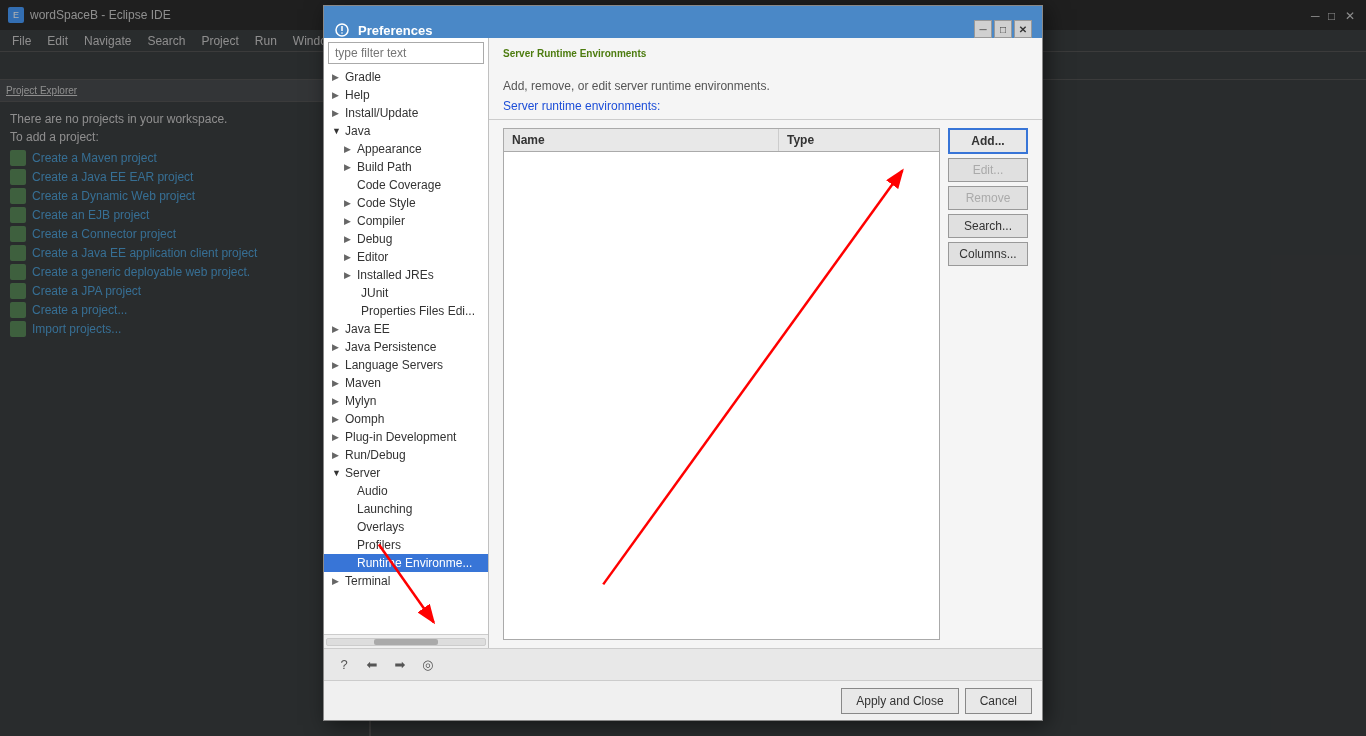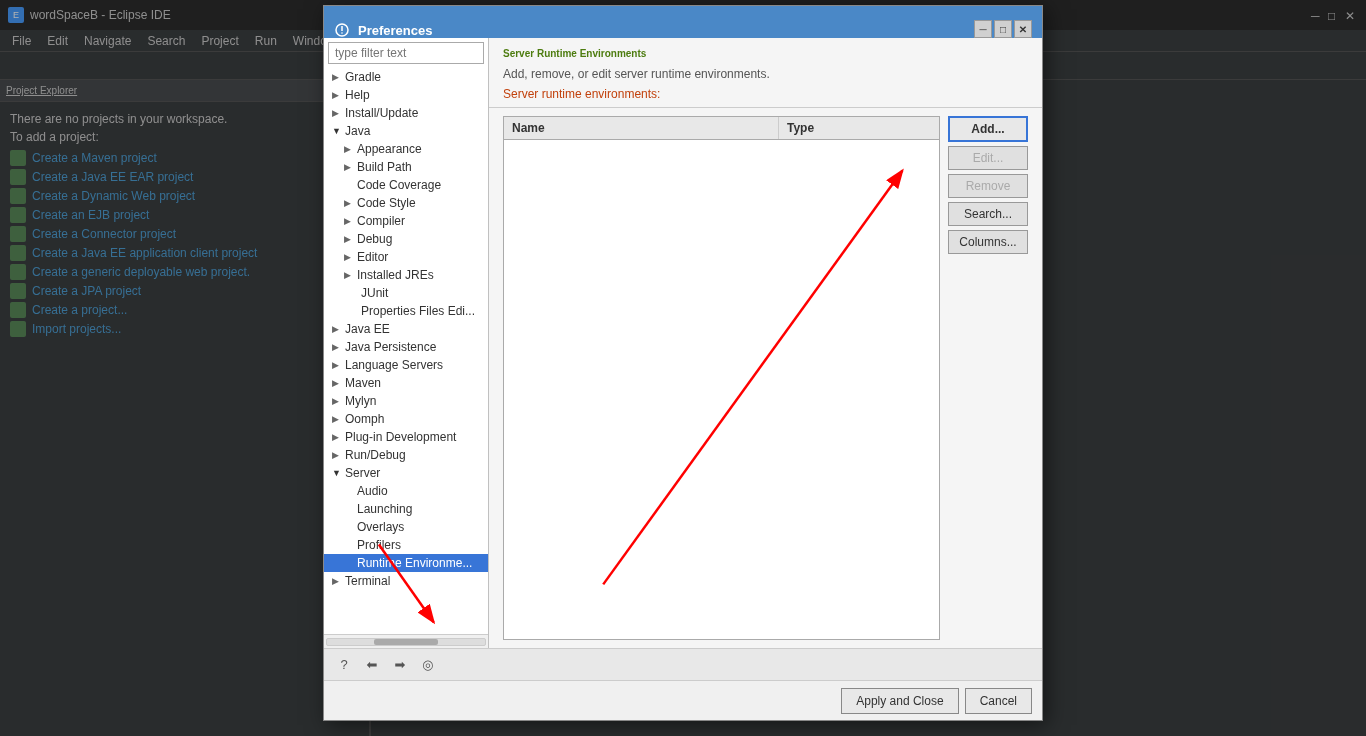--- a/index.html
+++ b/index.html
@@ -194,25 +194,25 @@
       background: #f5f5f5;
     }
     .content-title {
       font-size: 10px;
       font-weight: bold;
       color: #4d7c0f;
     }
     .content-desc {
       font-size: 12px;
       color: #555;
-      margin-top: 8px;
+      margin-top: 20px;
     }
     .content-sublabel {
       font-size: 12px;
-      color: #c2410c;
+      color: #1d4ed8;
       margin-top: 6px;
     }
 
     .table-area {
       display: flex;
       flex: 1;
       padding: 8px 14px;
       gap: 8px;
     }
 

